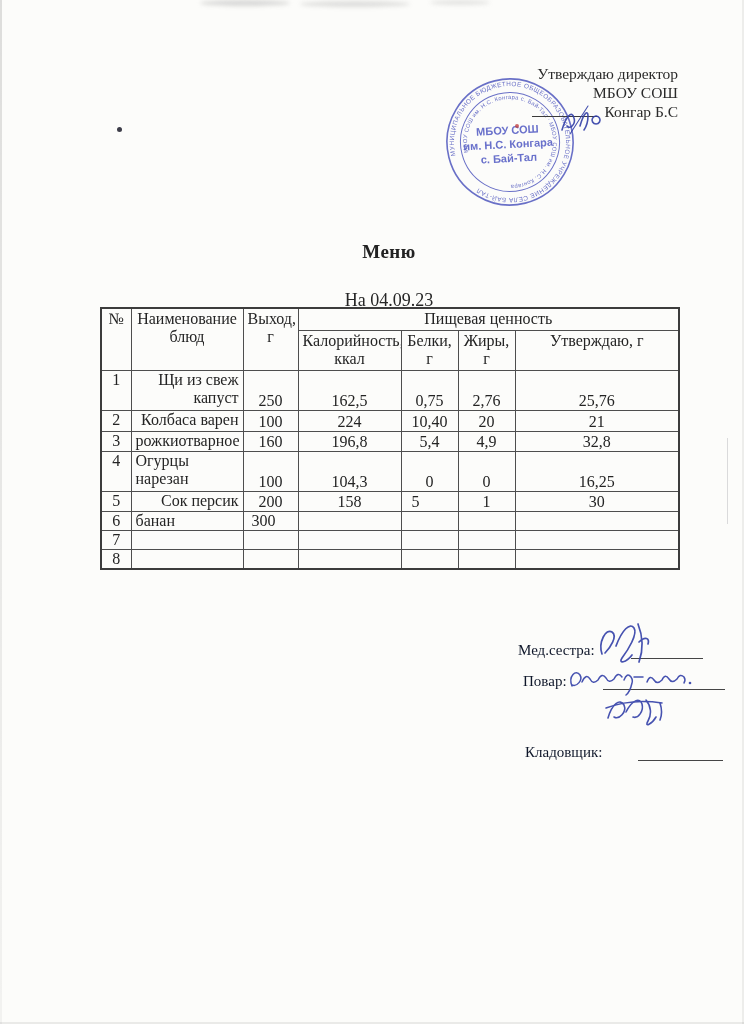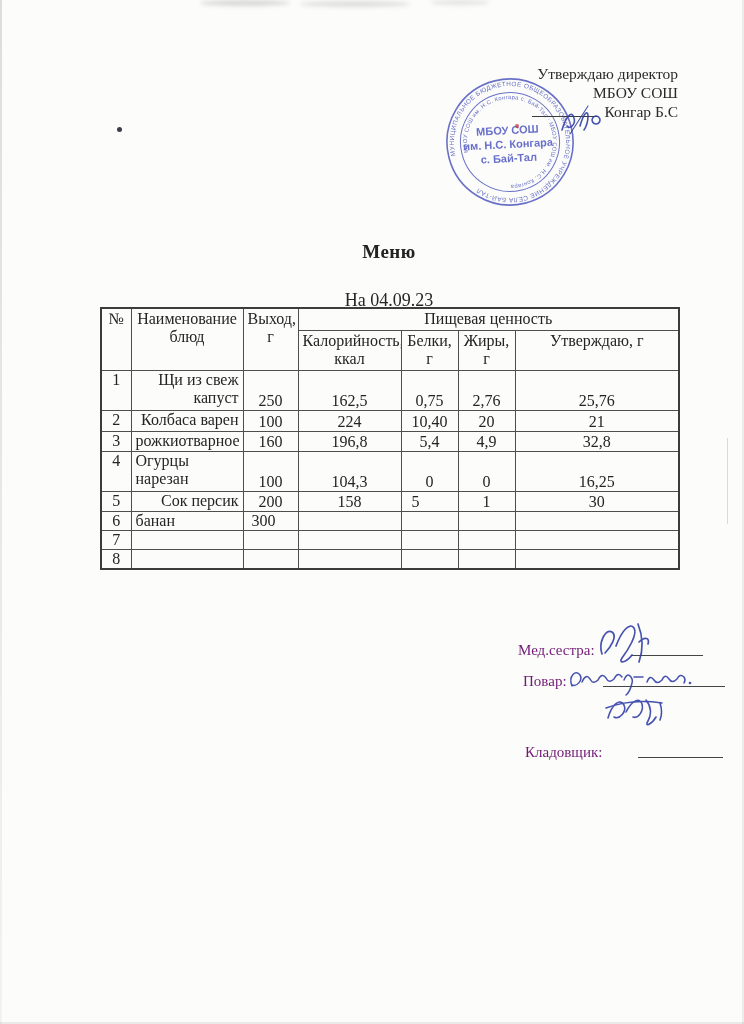--- a/index.html
+++ b/index.html
@@ -68,22 +68,22 @@
   tbody tr:nth-child(1) { height:40px; }
   tbody tr:nth-child(2) { height:21px; }
   tbody tr:nth-child(3) { height:20px; }
   tbody tr:nth-child(4) { height:40px; }
   tbody tr:nth-child(5) { height:20px; }
   tbody tr:nth-child(6) { height:18px; }
   tbody tr:nth-child(7) { height:18px; }
   tbody tr:nth-child(8) { height:20px; }
 
   
-  .sig-row { position:absolute; display:flex; 
-             font-size:15px; color:#701a75;gap:36px; }
+  .sig-row { position:absolute; display:flex; align-items:flex-end;
+             font-size:15px; color:#0f172a;gap:36px; }
   .sig-row .line { display:inline-block; border-bottom:1.2px solid #454545; height:14px; }
   #sig-med  { left:518px; top:642px; }
   #sig-med .line  { width:72px; }
   #sig-povar{ left:523px; top:673px; }
   #sig-povar .line{ width:122px; }
   #sig-klad { left:525px; top:744px; }
   #sig-klad .line { width:85px; }
 
   .ink { position:absolute; z-index:4; }
 </style>

